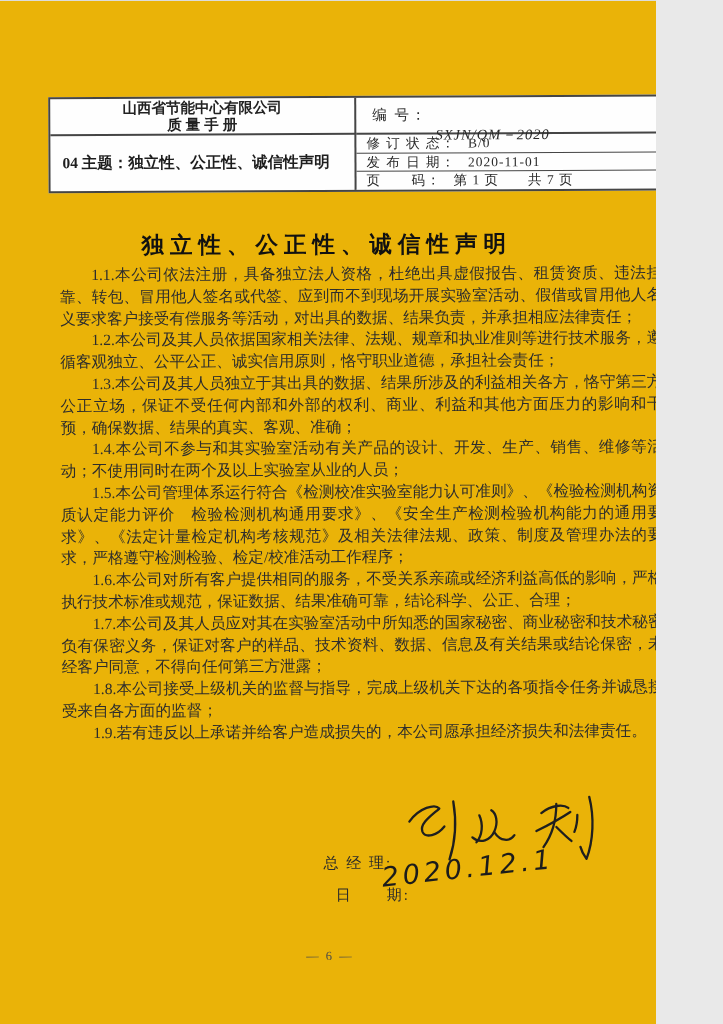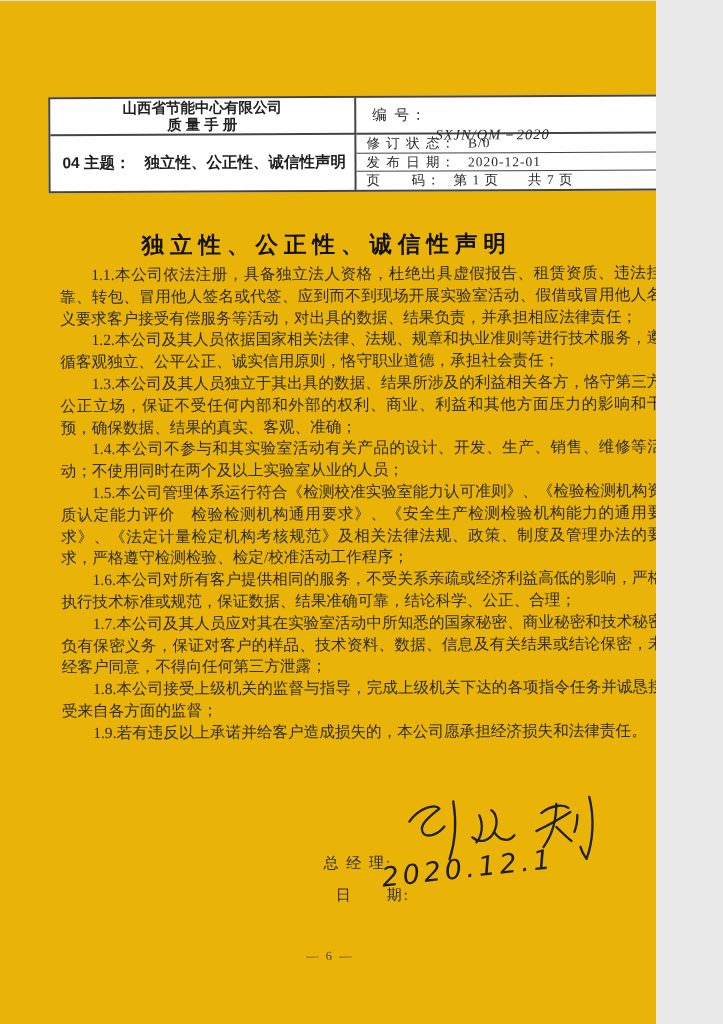--- a/index.html
+++ b/index.html
@@ -33,21 +33,21 @@
     font-weight:bold;font-size:14.5px;line-height:16.5px;color:#222;
     text-align:center;
   }
   .cell-subject{
     grid-column:1;grid-row:2/5;
     border-right:2px solid #454545;
     padding-left:12px;
     font-family:"Liberation Sans","DejaVu Sans",sans-serif;
     font-weight:bold;font-size:15.5px;color:#1e1e1e;
   }
-  .cell-subject .subj-label{margin-right:14px;white-space:nowrap;}
+  .cell-subject .subj-label{white-space:nowrap;font-family:Liberation Serif, serif;}
   .cell-docnum{
     grid-column:2;grid-row:1;
     border-bottom:2px solid #454545;
     padding-left:16px;font-size:14.5px;letter-spacing:2px;color:#2a2a2a;
   }
   .cell-docnum .doc-num-value{
     font-style:italic;letter-spacing:1px;margin-left:8px;
     font-family:"Liberation Serif","DejaVu Serif",serif;
     margin-top:40px;
   }
@@ -113,21 +113,21 @@
       <div class="cell cell-subject">
         <span class="subj-label">04 主题：</span>
         <span>独立性、公正性、诚信性声明</span>
       </div>
       <div class="cell cell-small cell-rev">
         <span>修 订 状 态：</span>
         <span class="val">B/0</span>
       </div>
       <div class="cell cell-small cell-issue">
         <span>发 布 日 期：</span>
-        <span class="val">2020-12-01</span>
+        <span class="val">2020-11-01</span>
       </div>
       <div class="cell cell-small cell-page">
         <span>页　　码：</span>
         <span class="val">第 1 页　　共 7 页</span>
       </div>
     </div>
 
     <h1 class="doc-title">独立性、公正性、诚信性声明</h1>
 
     <div class="doc-body">

